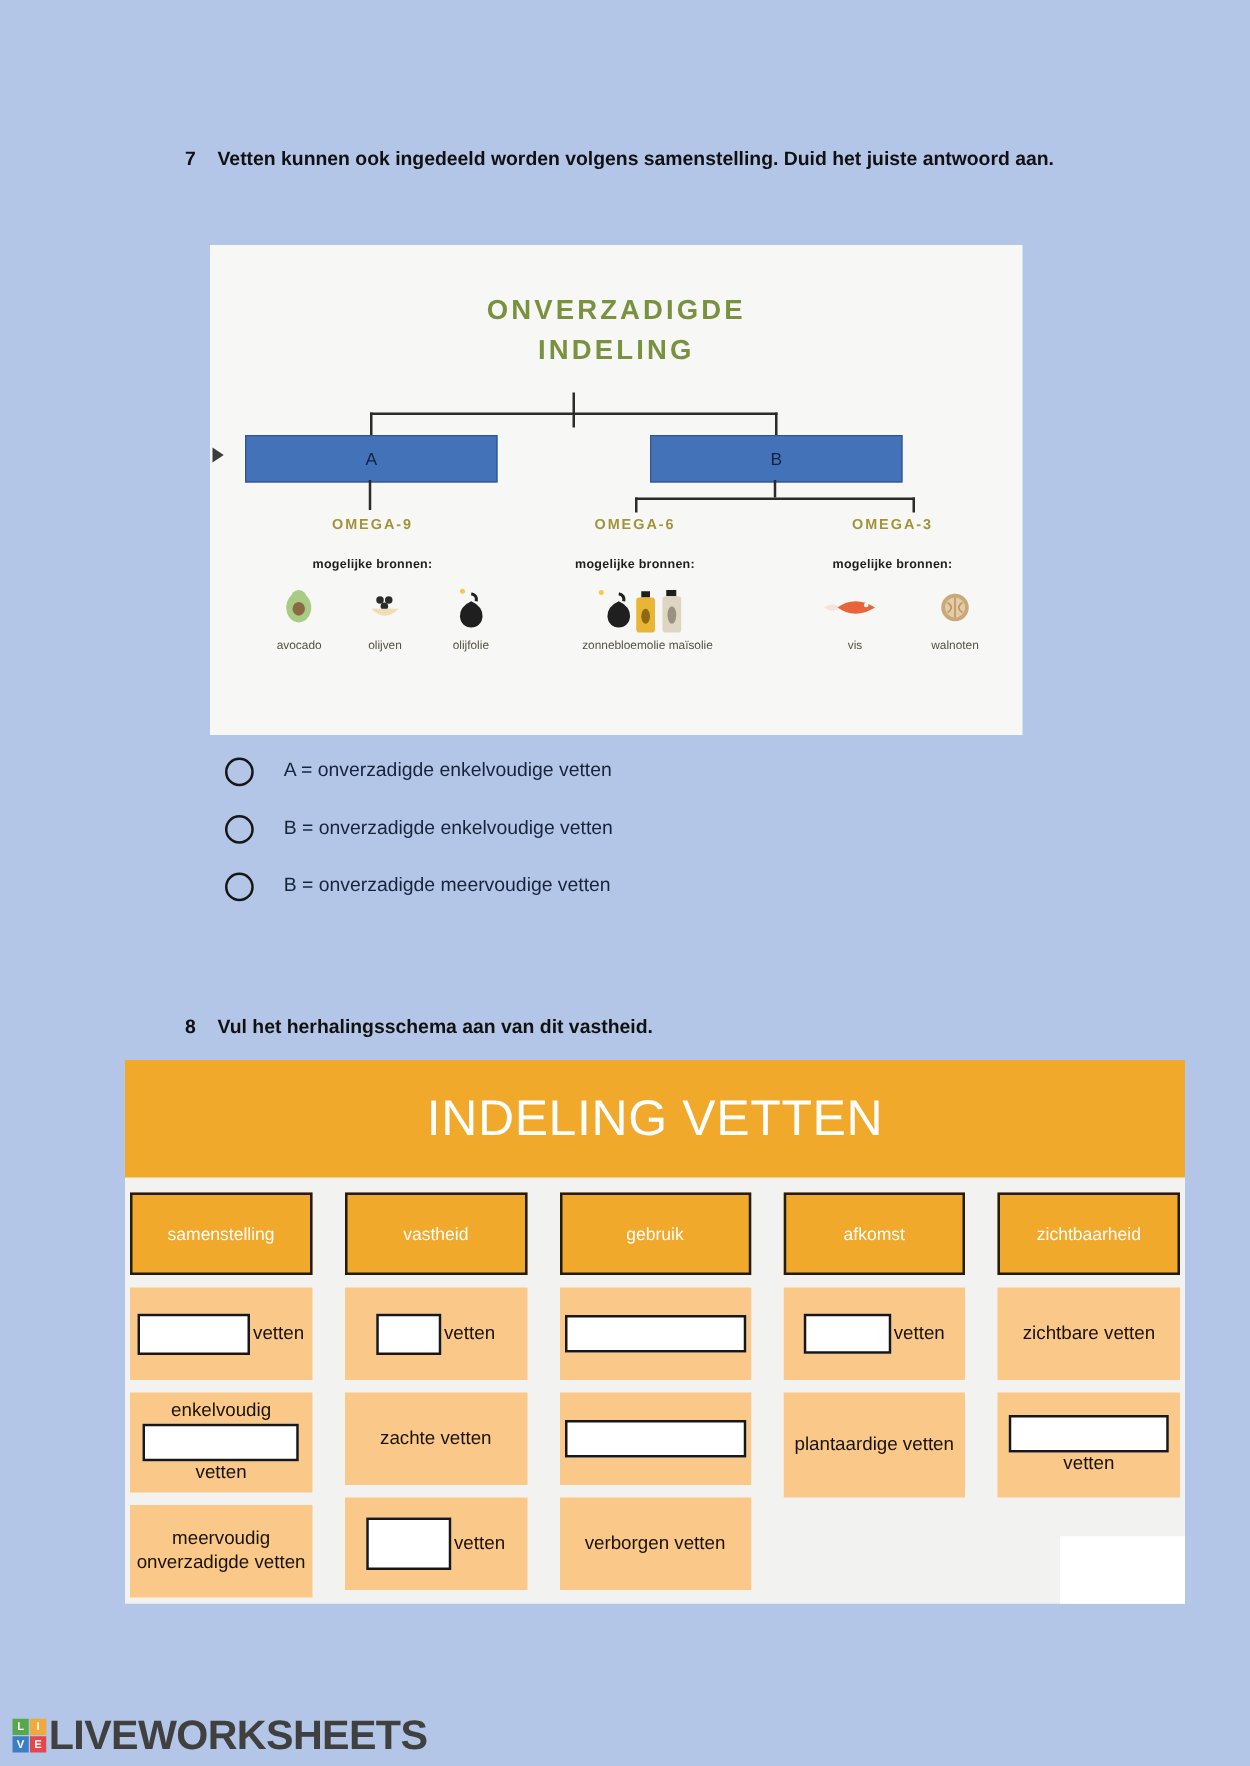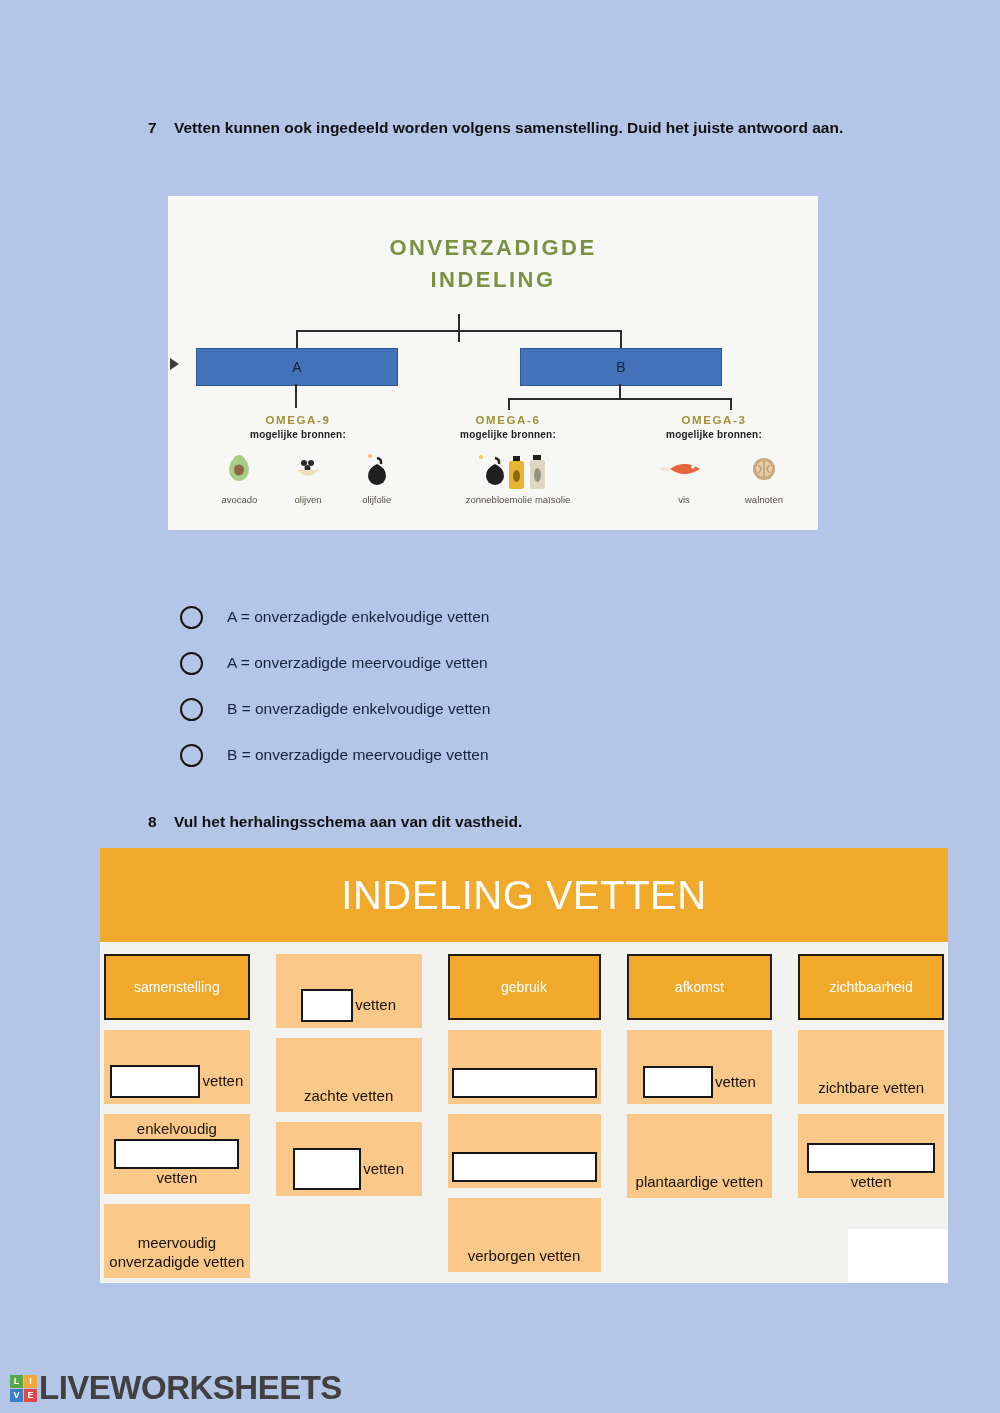--- a/index.html
+++ b/index.html
@@ -30,21 +30,21 @@
 
   #q7 { left: 148px; top: 118px; }
   #q8 { left: 148px; top: 812px; }
 
   
   #diagram {
     position: absolute;
     left: 168px;
     top: 196px;
     width: 650px;
-    height: 334px;
+    height: 392px;
     background: #f7f7f5;
     overflow: hidden;
   }
   .diagram-title {
     position: absolute;
     left: 0; right: 0;
     top: 36px;
     text-align: center;
     color: #7a9140;
     font-weight: bold;
@@ -82,21 +82,21 @@
     font-weight: bold;
     font-size: 11.5px;
     letter-spacing: 1.6px;
     text-align: center;
   }
   .omega-sub {
     color: #1e1e1e;
     font-weight: bold;
     font-size: 10px;
     letter-spacing: 0.2px;
-    margin-top: 3px;
+    margin-top: 20px;
   }
   .src-row {
     display: flex;
     justify-content: center;
     gap: 26px;
     margin-top: 12px;
     margin-left: 20px;
   }
   .src {
     width: 54px;
@@ -169,21 +169,21 @@
     align-items: center;
     justify-content: center;
     font-size: 14px;
   }
   .cell {
     background: #fac98a;
     min-height: 74px;
     display: flex;
     flex-direction: column;
     align-items: center;
-    justify-content: flex-end;
+    justify-content: center;
     text-align: center;
     font-size: 15px;
     color: #1a1208;
     line-height: 1.25;
     padding: 6px 4px;
     box-sizing: border-box;
   }
   .cell.empty-cell { background: transparent; min-height: 0; }
   .inline { display: flex; align-items: center; justify-content: center; gap: 2px; }
   .blank {
@@ -359,24 +359,20 @@
   </div>
 </div>
 
 <div id="options">
   <div class="opt">
     <span class="radio"></span>
     <span class="opt-label">A = onverzadigde enkelvoudige vetten</span>
   </div>
   <div class="opt">
     <span class="radio"></span>
-    <span class="opt-label">A = onverzadigde meervoudige vetten</span>
-  </div>
-  <div class="opt">
-    <span class="radio"></span>
     <span class="opt-label">B = onverzadigde enkelvoudige vetten</span>
   </div>
   <div class="opt">
     <span class="radio"></span>
     <span class="opt-label">B = onverzadigde meervoudige vetten</span>
   </div>
 </div>
 
 <div class="question" id="q8">
   <div class="q-num">8</div>
@@ -398,20 +394,21 @@
       </div>
       <div class="cell">
         <span>enkelvoudig</span>
         <input class="blank w-stack" value="" style="">
         <span>vetten</span>
       </div>
       <div class="cell">meervoudig onverzadigde vetten</div>
     </div>
 
     <div class="col">
+      <div class="col-head">vastheid</div>
       <div class="cell">
         <span class="inline">
           <input class="blank w-small" value="" style="">
           <span>vetten</span>
         </span>
       </div>
       <div class="cell">zachte vetten</div>
       <div class="cell">
         <span class="inline">
           <input class="blank w-sq" value="" style="">

